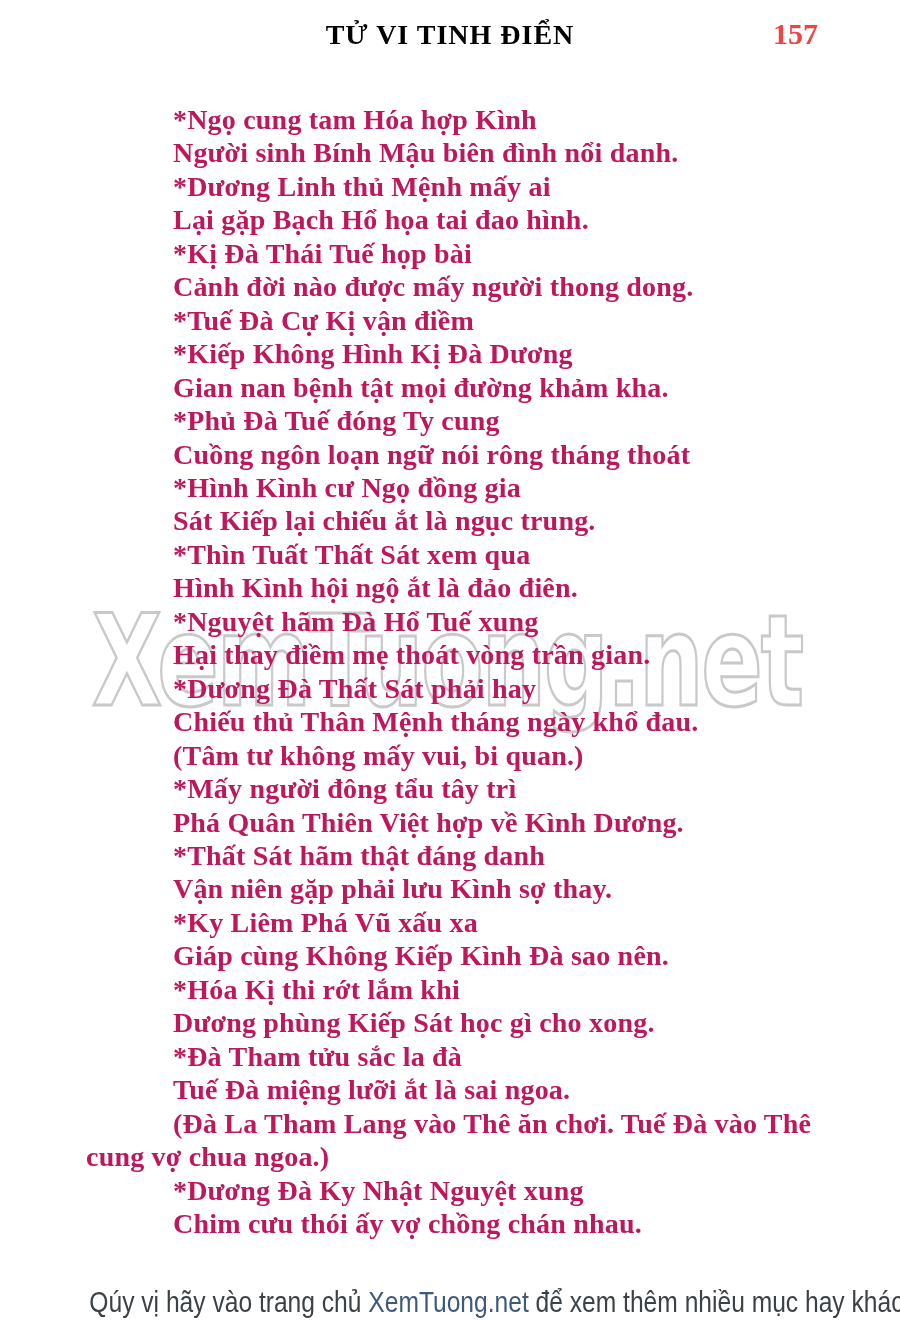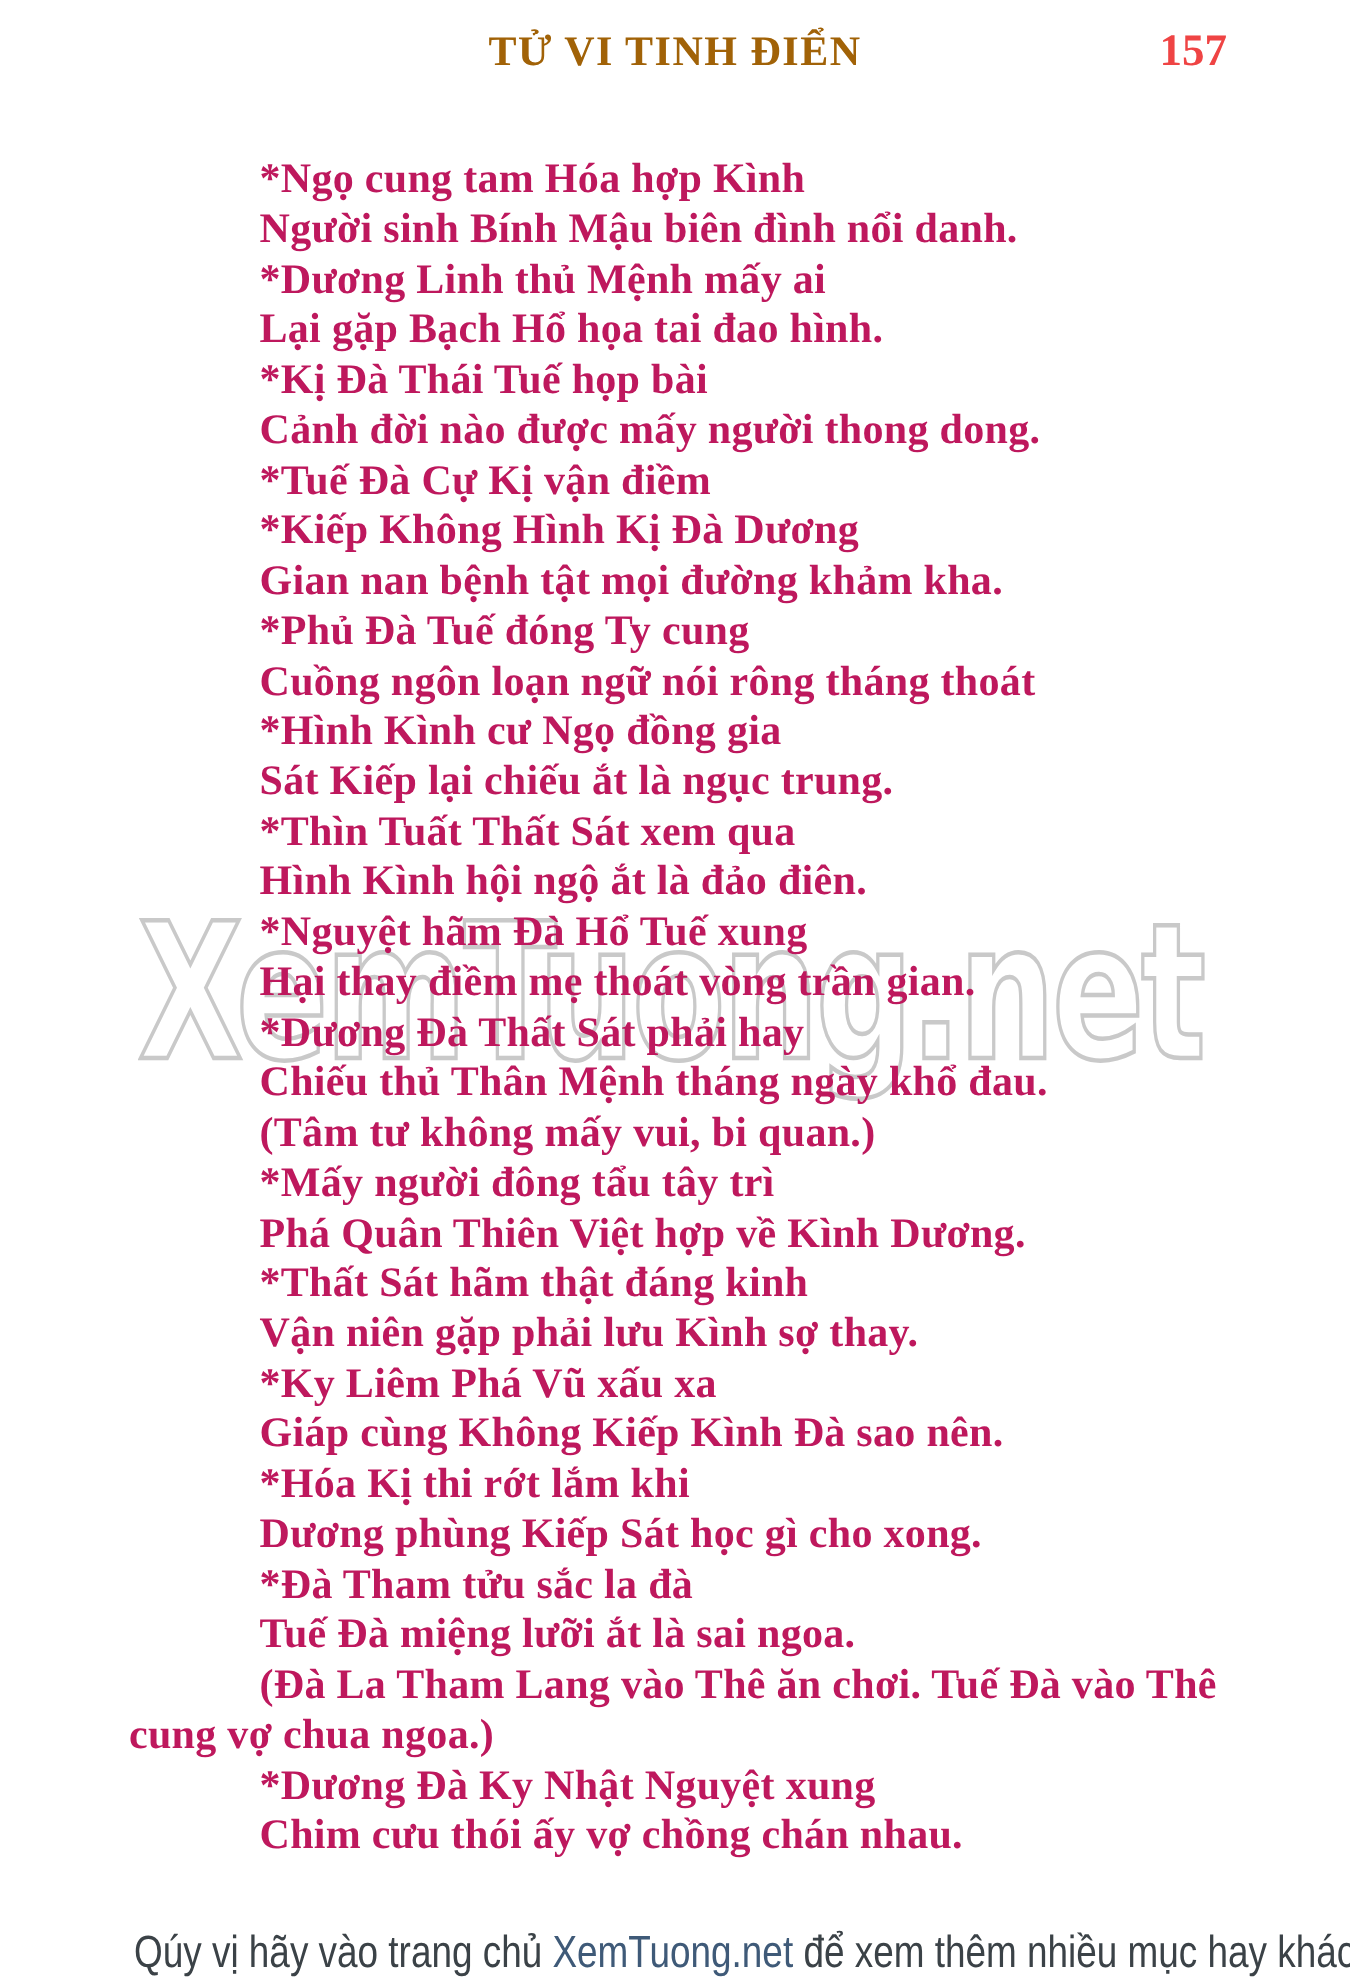--- a/index.html
+++ b/index.html
@@ -14,21 +14,21 @@
   
   .header-title {
     position: absolute;
     top: 19px;
     left: 0;
     width: 900px;
     text-align: center;
     font-size: 28px;
     font-weight: 700;
     letter-spacing: 1px;
-    color: #a16207;
+    color: #000000;
   }
   .page-number {
     position: absolute;
     top: 17px;
     right: 82px;
     font-size: 30px;
     font-weight: 700;
     color: #ef4444;
   }
   
@@ -113,21 +113,21 @@
       <div class="line">Sát Kiếp lại chiếu ắt là ngục trung.</div>
       <div class="line">*Thìn Tuất Thất Sát xem qua</div>
       <div class="line">Hình Kình hội ngộ ắt là đảo điên.</div>
       <div class="line">*Nguyệt hãm Đà Hổ Tuế xung</div>
       <div class="line">Hại thay điềm mẹ thoát vòng trần gian.</div>
       <div class="line">*Dương Đà Thất Sát phải hay</div>
       <div class="line">Chiếu thủ Thân Mệnh tháng ngày khổ đau.</div>
       <div class="line">(Tâm tư không mấy vui, bi quan.)</div>
       <div class="line">*Mấy người đông tẩu tây trì</div>
       <div class="line">Phá Quân Thiên Việt hợp về Kình Dương.</div>
-      <div class="line">*Thất Sát hãm thật đáng kinh</div>
+      <div class="line">*Thất Sát hãm thật đáng danh</div>
       <div class="line">Vận niên gặp phải lưu Kình sợ thay.</div>
       <div class="line">*Ky Liêm Phá Vũ xấu xa</div>
       <div class="line">Giáp cùng Không Kiếp Kình Đà sao nên.</div>
       <div class="line">*Hóa Kị thi rớt lắm khi</div>
       <div class="line">Dương phùng Kiếp Sát học gì cho xong.</div>
       <div class="line">*Đà Tham tửu sắc la đà</div>
       <div class="line">Tuế Đà miệng lưỡi ắt là sai ngoa.</div>
       <div class="line">(Đà La Tham Lang vào Thê ăn chơi. Tuế Đà vào Thê</div>
       <div class="line hang">cung vợ chua ngoa.)</div>
       <div class="line">*Dương Đà Ky Nhật Nguyệt xung</div>

